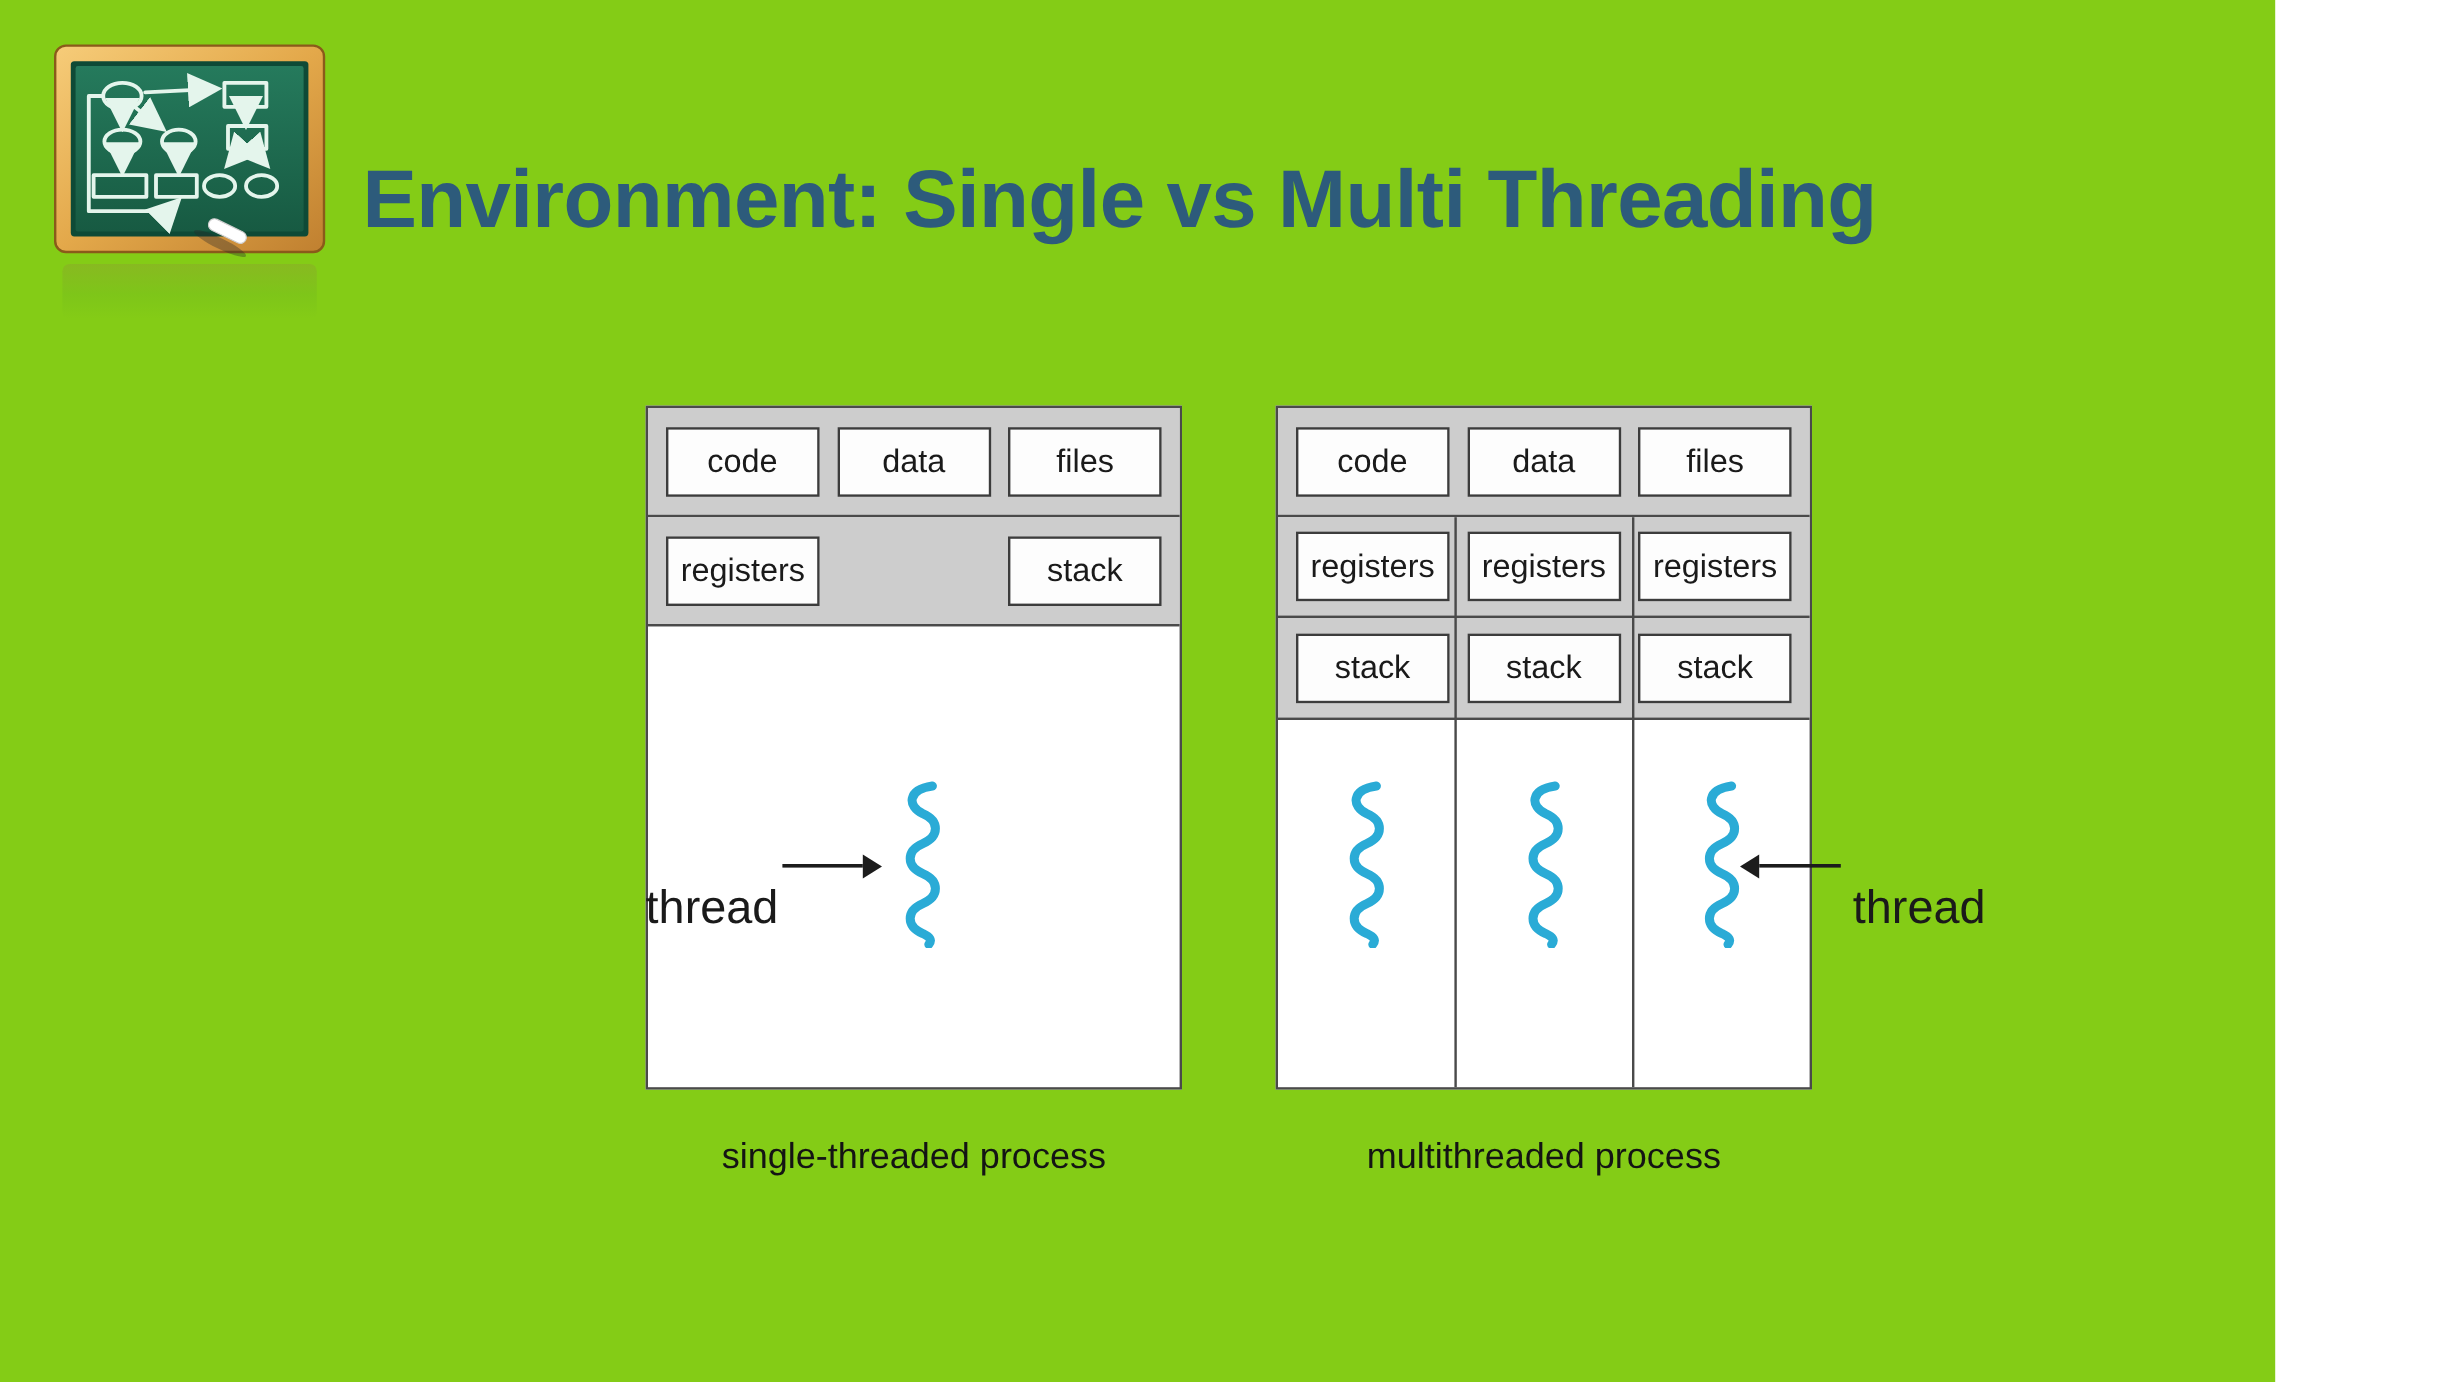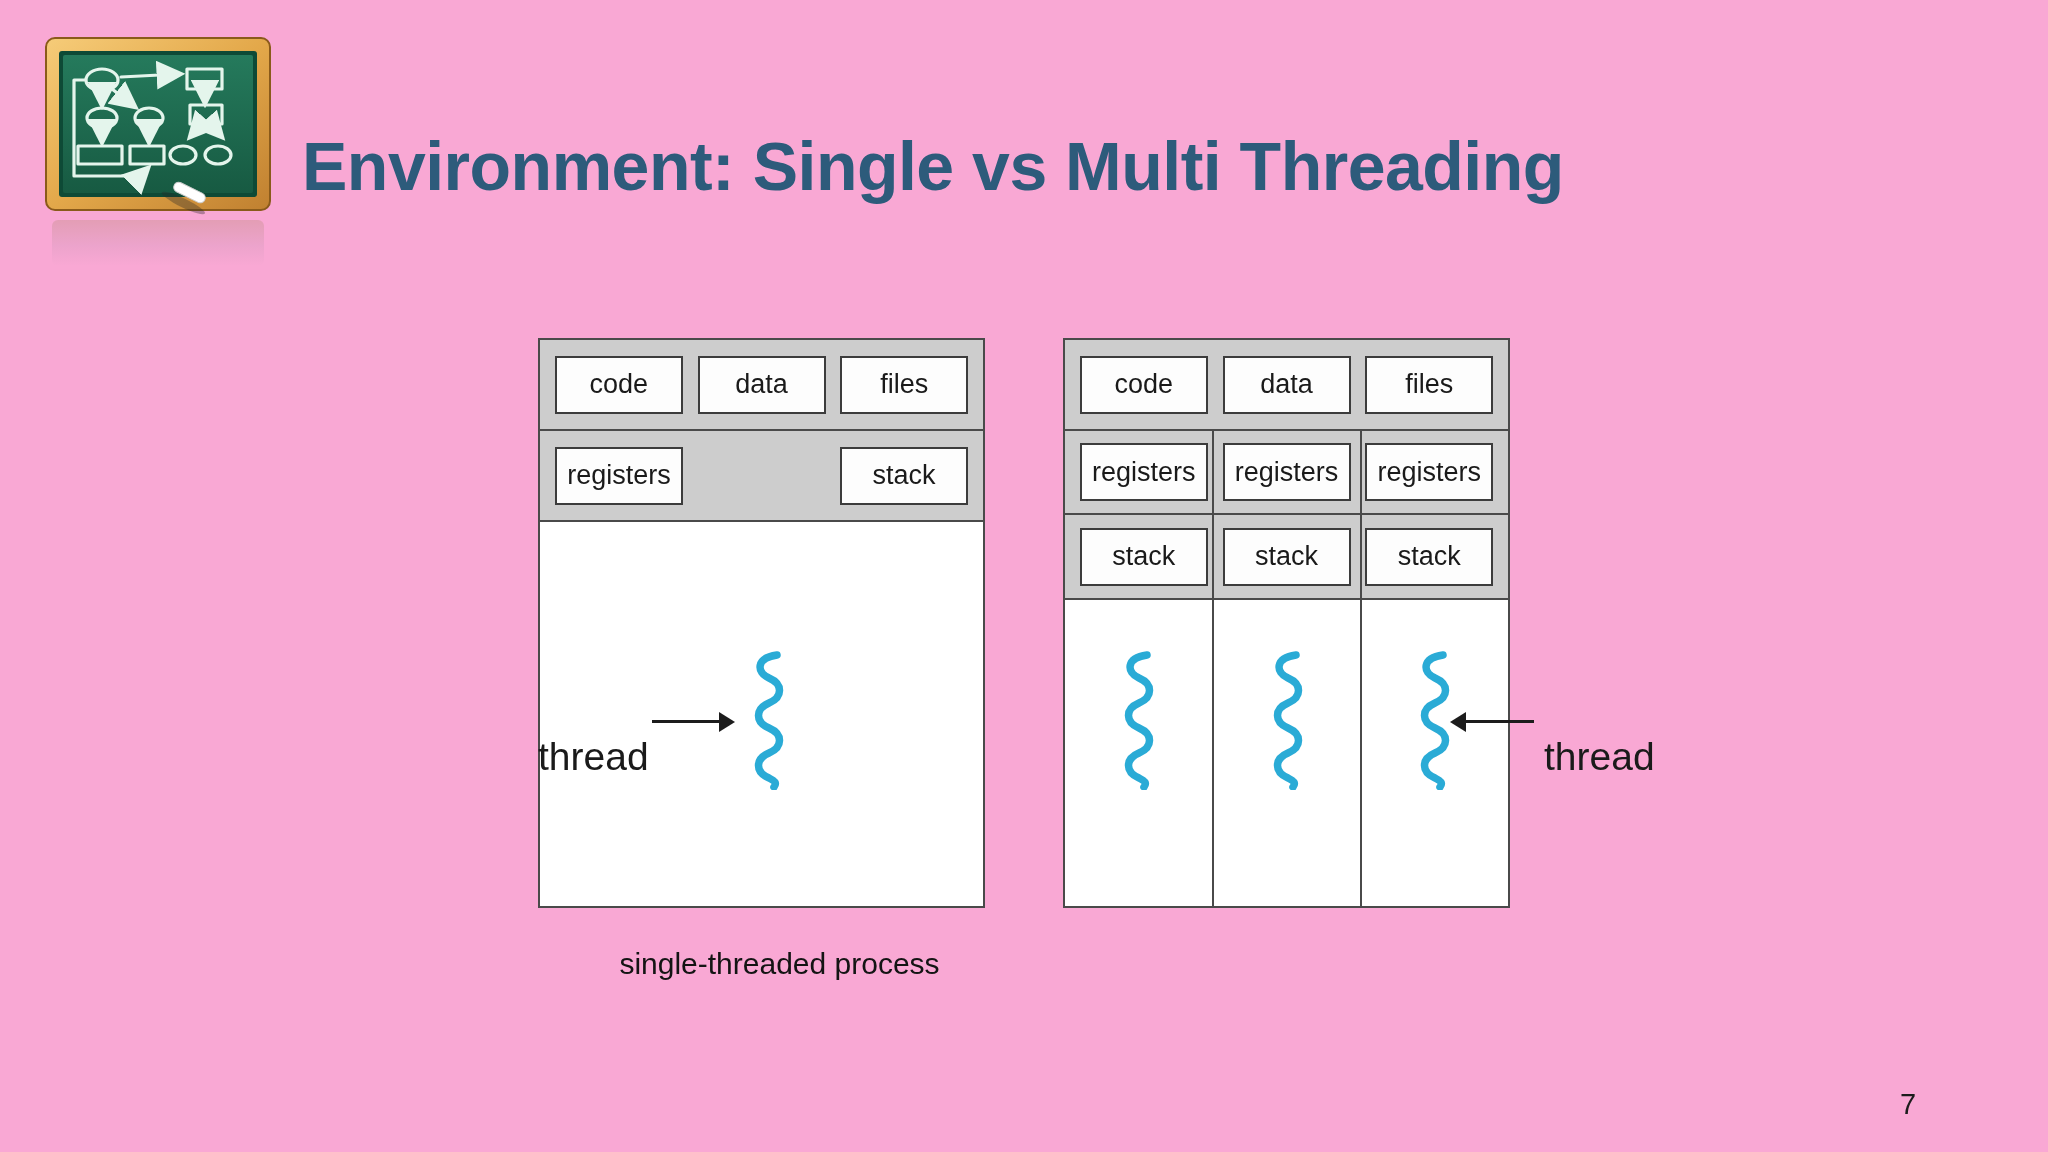--- a/index.html
+++ b/index.html
@@ -1,17 +1,17 @@
 <!DOCTYPE html>
 <html><head>
 <meta charset="utf-8">
 <style>
   html,body{margin:0;padding:0;background:#ffffff;}
   .slide{
-    position:relative;width:2048px;height:1152px;background:#f9a8d4;
+    position:relative;width:1896px;height:1152px;background:#84cc16;
     overflow:hidden;font-family:"Liberation Sans", sans-serif;color:#1a1a1a;
   }
   
   .title{
     position:absolute;left:302px;top:130px;margin:0;
     font-size:68px;line-height:72px;font-weight:bold;letter-spacing:-0.5px;
     color:#2d5b7b;white-space:nowrap;
   }
   
   .logo-wrap{position:absolute;left:44px;top:36px;width:228px;height:230px;}
@@ -56,21 +56,21 @@
   .t-line.left{left:652px;width:67px;}
   .t-line.right{left:1466px;width:68px;}
   .t-head{position:absolute;top:712px;width:0;height:0;border-top:10px solid transparent;border-bottom:10px solid transparent;}
   .t-head.right-pt{left:719px;border-left:16px solid #1c1c1c;}
   .t-head.left-pt{left:1450px;border-right:16px solid #1c1c1c;}
   
   .caption{
     position:absolute;top:944px;width:447px;height:40px;line-height:40px;
     text-align:center;font-size:30px;color:#141414;
   }
-  .caption.single-cap{left:556px;}
+  .caption.single-cap{left:538px;}
   .caption.multi-cap{left:1063px;}
   .page-num{
     position:absolute;left:1886px;top:1086px;width:44px;height:36px;
     line-height:36px;text-align:center;font-size:29px;color:#1c1c1c;
   }
 </style>
 </head>
 <body>
 
 <div class="slide">
@@ -171,16 +171,17 @@
 
   <div class="t-label left">thread</div>
   <div class="t-line left"></div>
   <div class="t-head right-pt"></div>
 
   <div class="t-head left-pt"></div>
   <div class="t-line right"></div>
   <div class="t-label right">thread</div>
 
   <div class="caption single-cap">single-threaded process</div>
+  <div class="caption multi-cap">multithreaded process</div>
 
   <div class="page-num">7</div>
 
 </div>
 
 </body></html>

